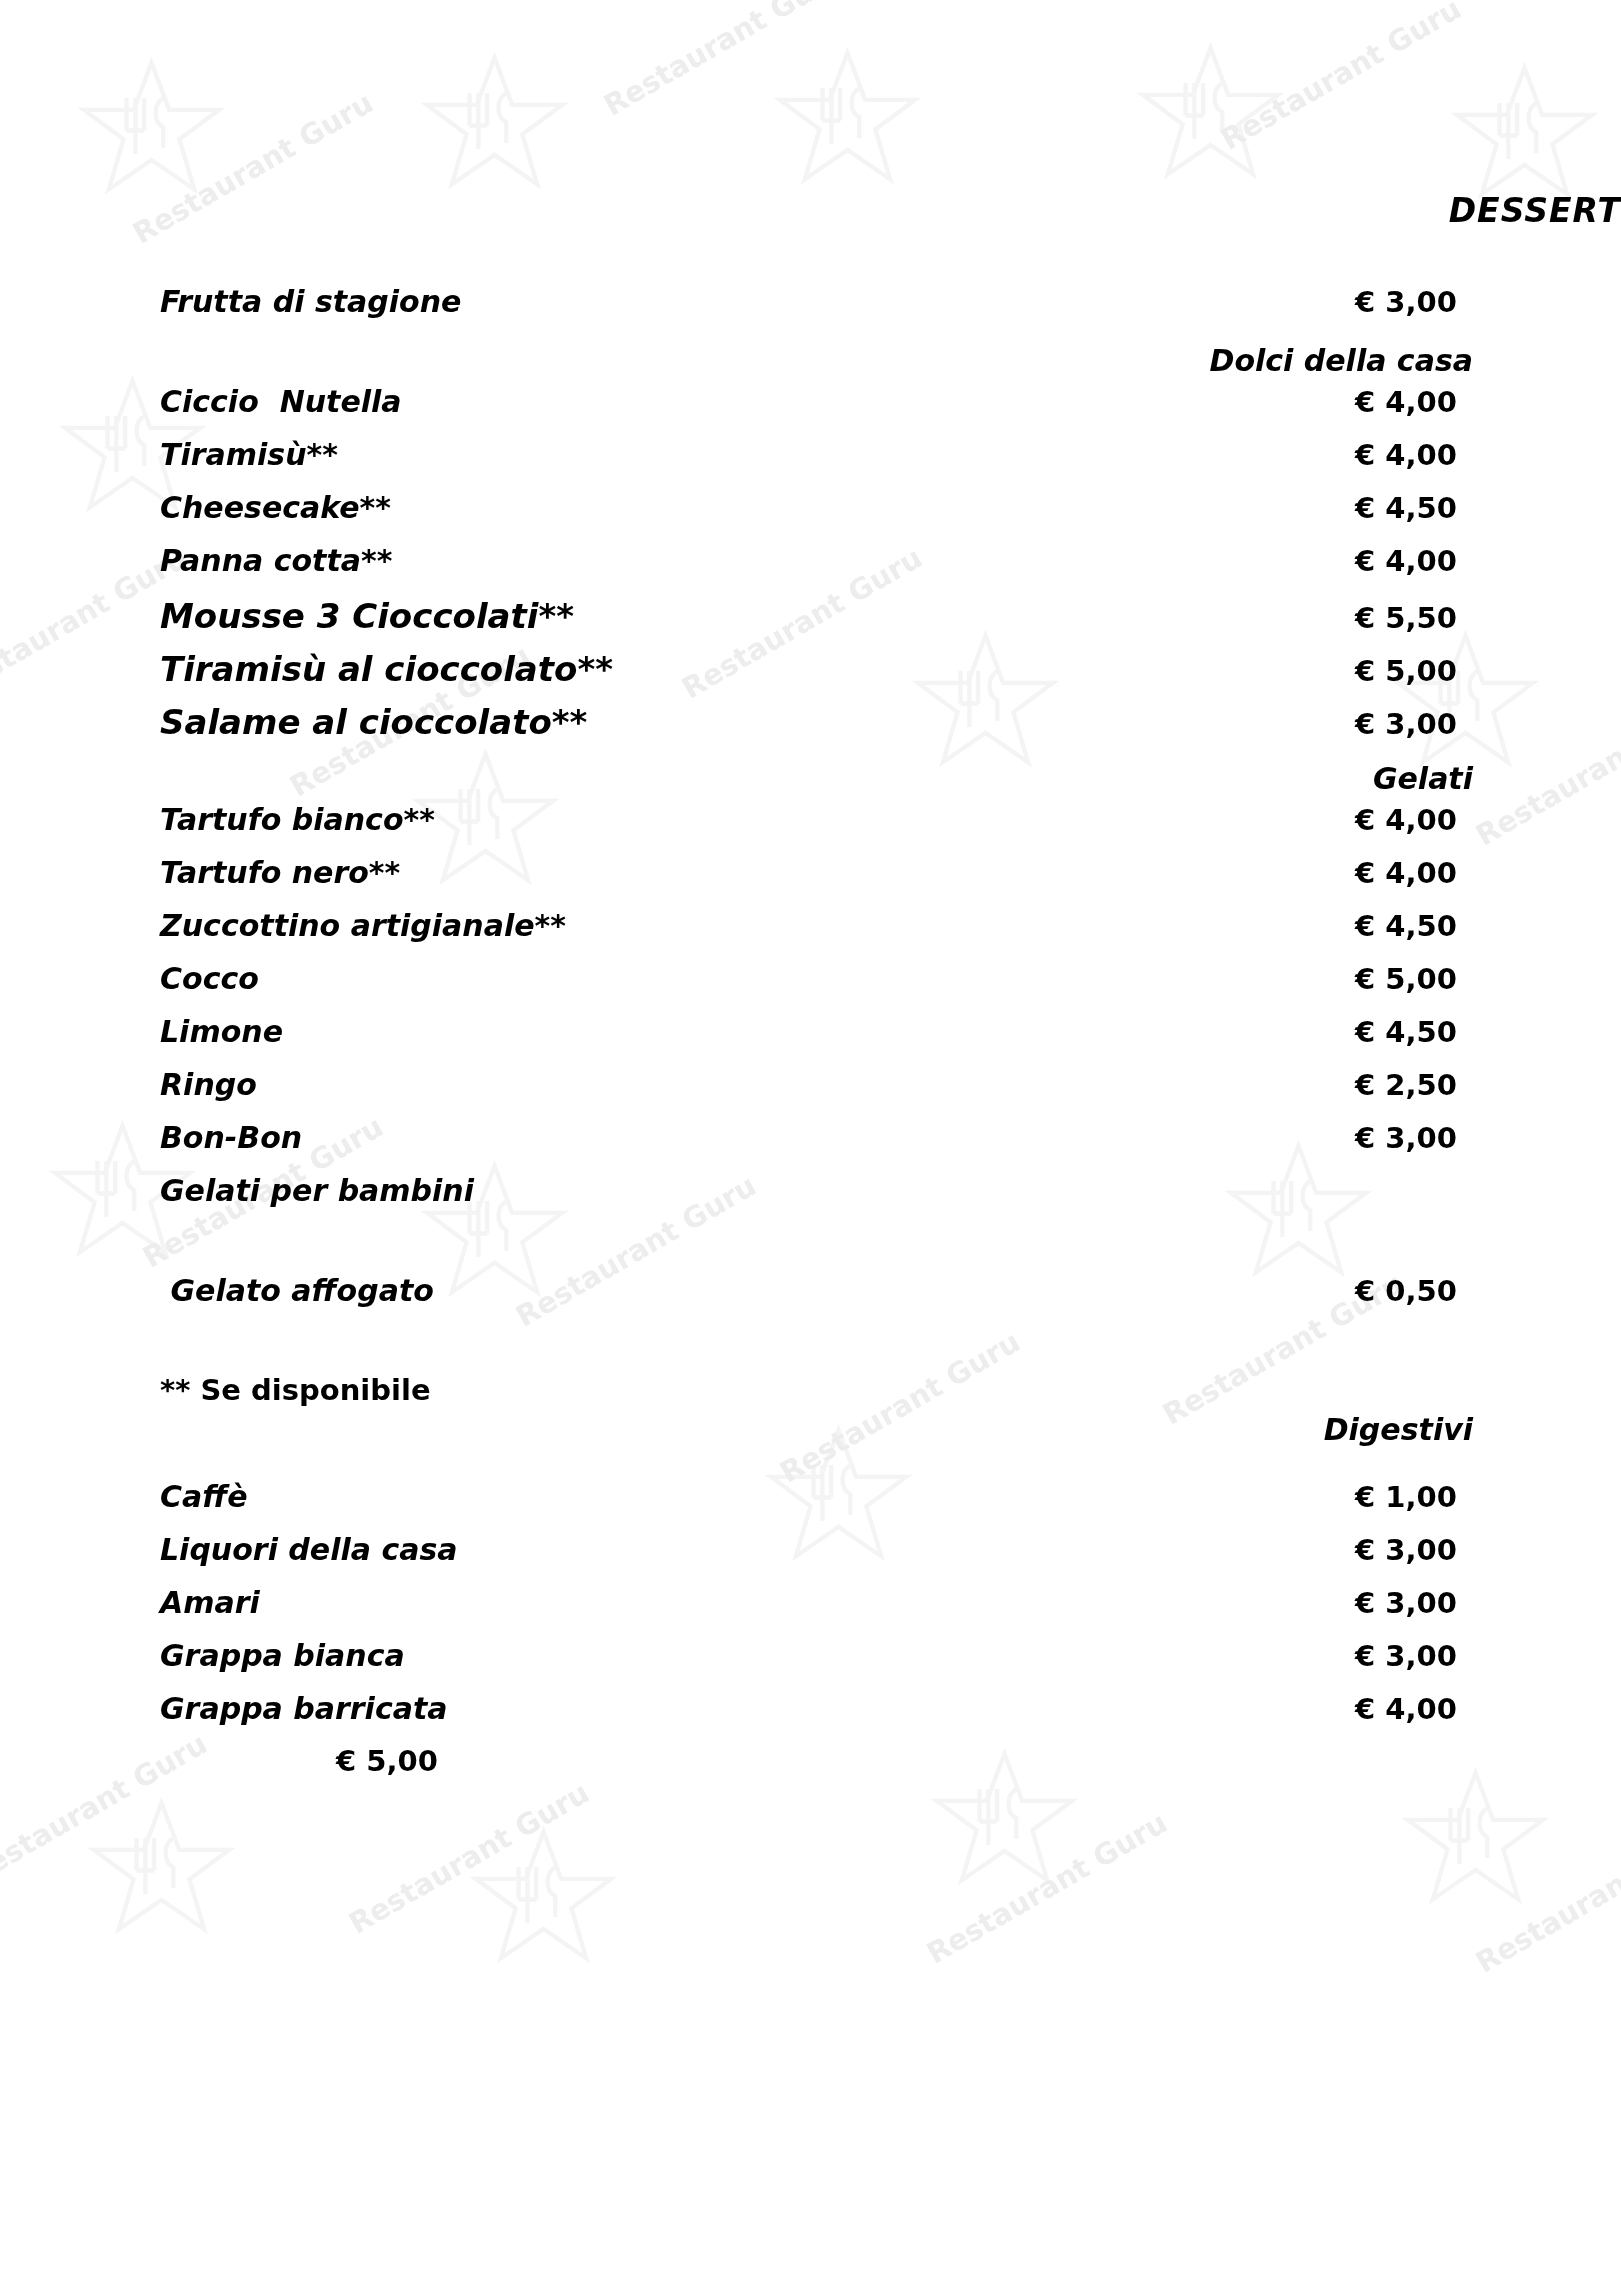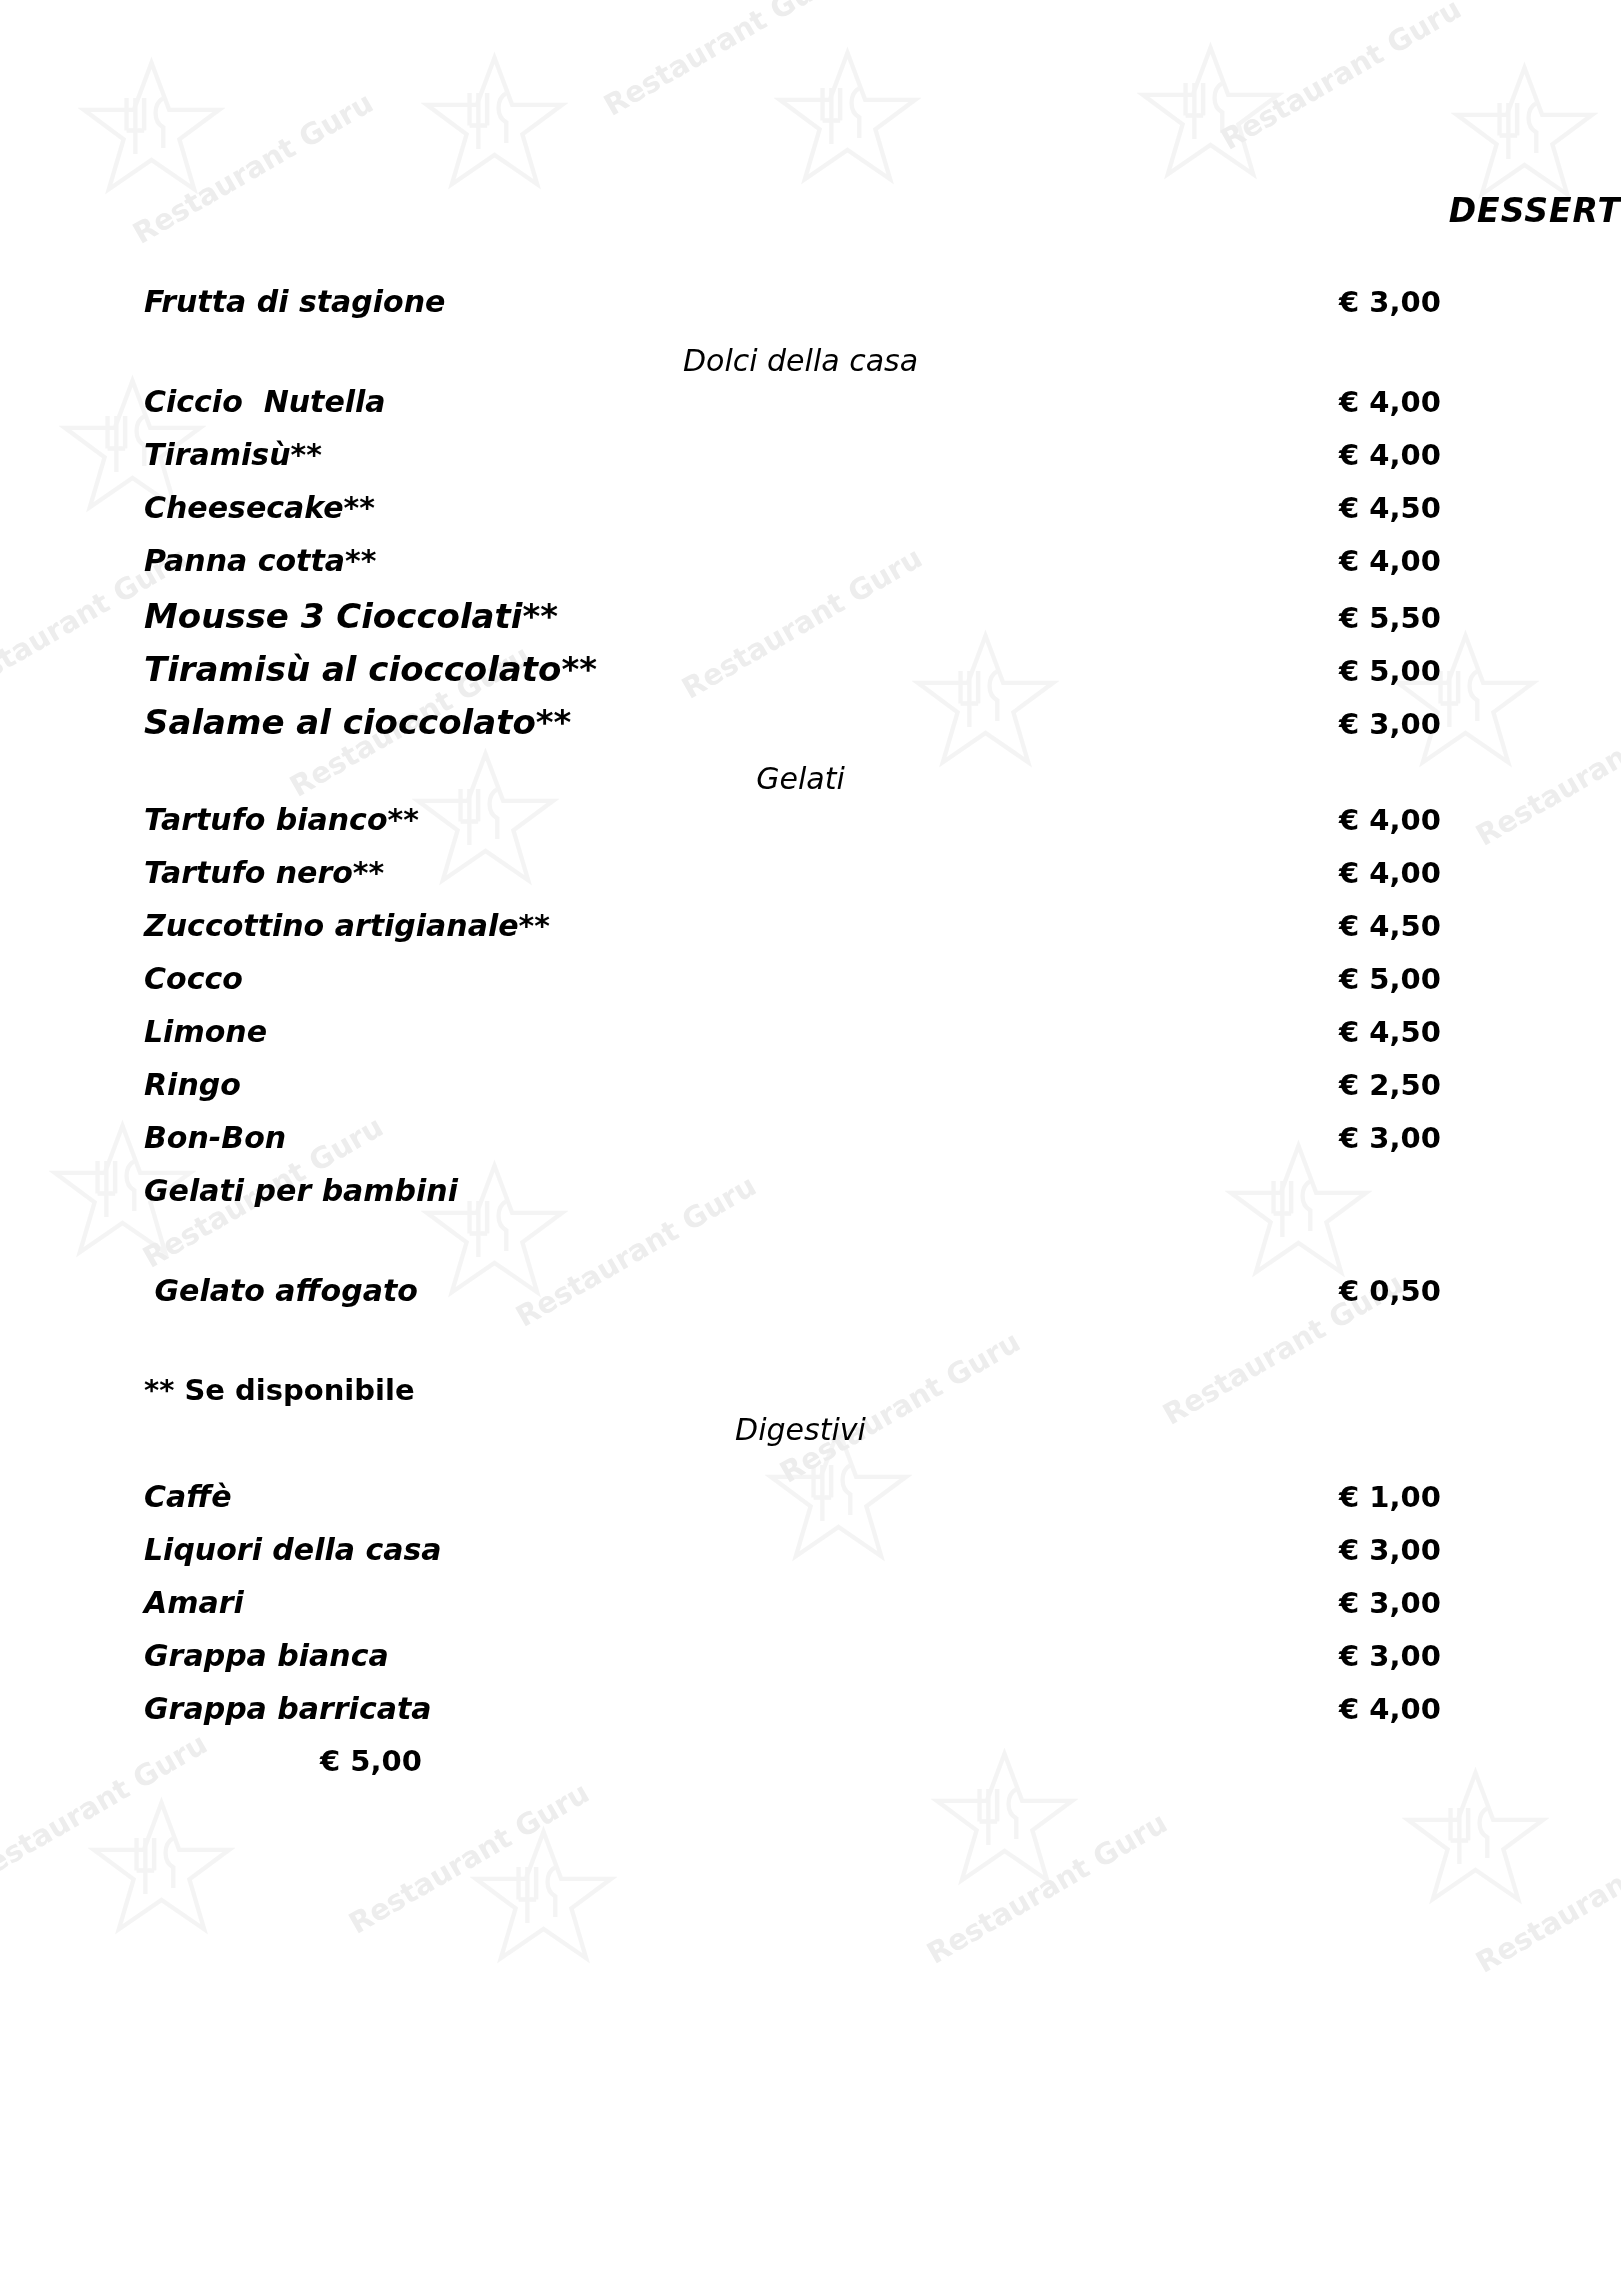--- a/index.html
+++ b/index.html
@@ -55,31 +55,31 @@
     text-align: right;
     font-size: 33px;
     font-style: italic;
     font-weight: 700;
     letter-spacing: 1px;
     color: #000;
     font-family: "DejaVu Sans", sans-serif;
   }
 
   .section-head {
-    text-align: center;
+    text-align: right;
     font-size: 30px;
     font-style: italic;
-    font-weight: 400;
+    font-weight: 700;
     color: #000;
     margin: 5.9px 0 5.9px 0;
   }
 
   .list {
     position: absolute;
-    left: 144px;
+    left: 160px;
     width: 1313px;
     top: 284px;
   }
 
   .row {
     display: flex;
     align-items: baseline;
     height: 53px;
   }
   .row .name {

